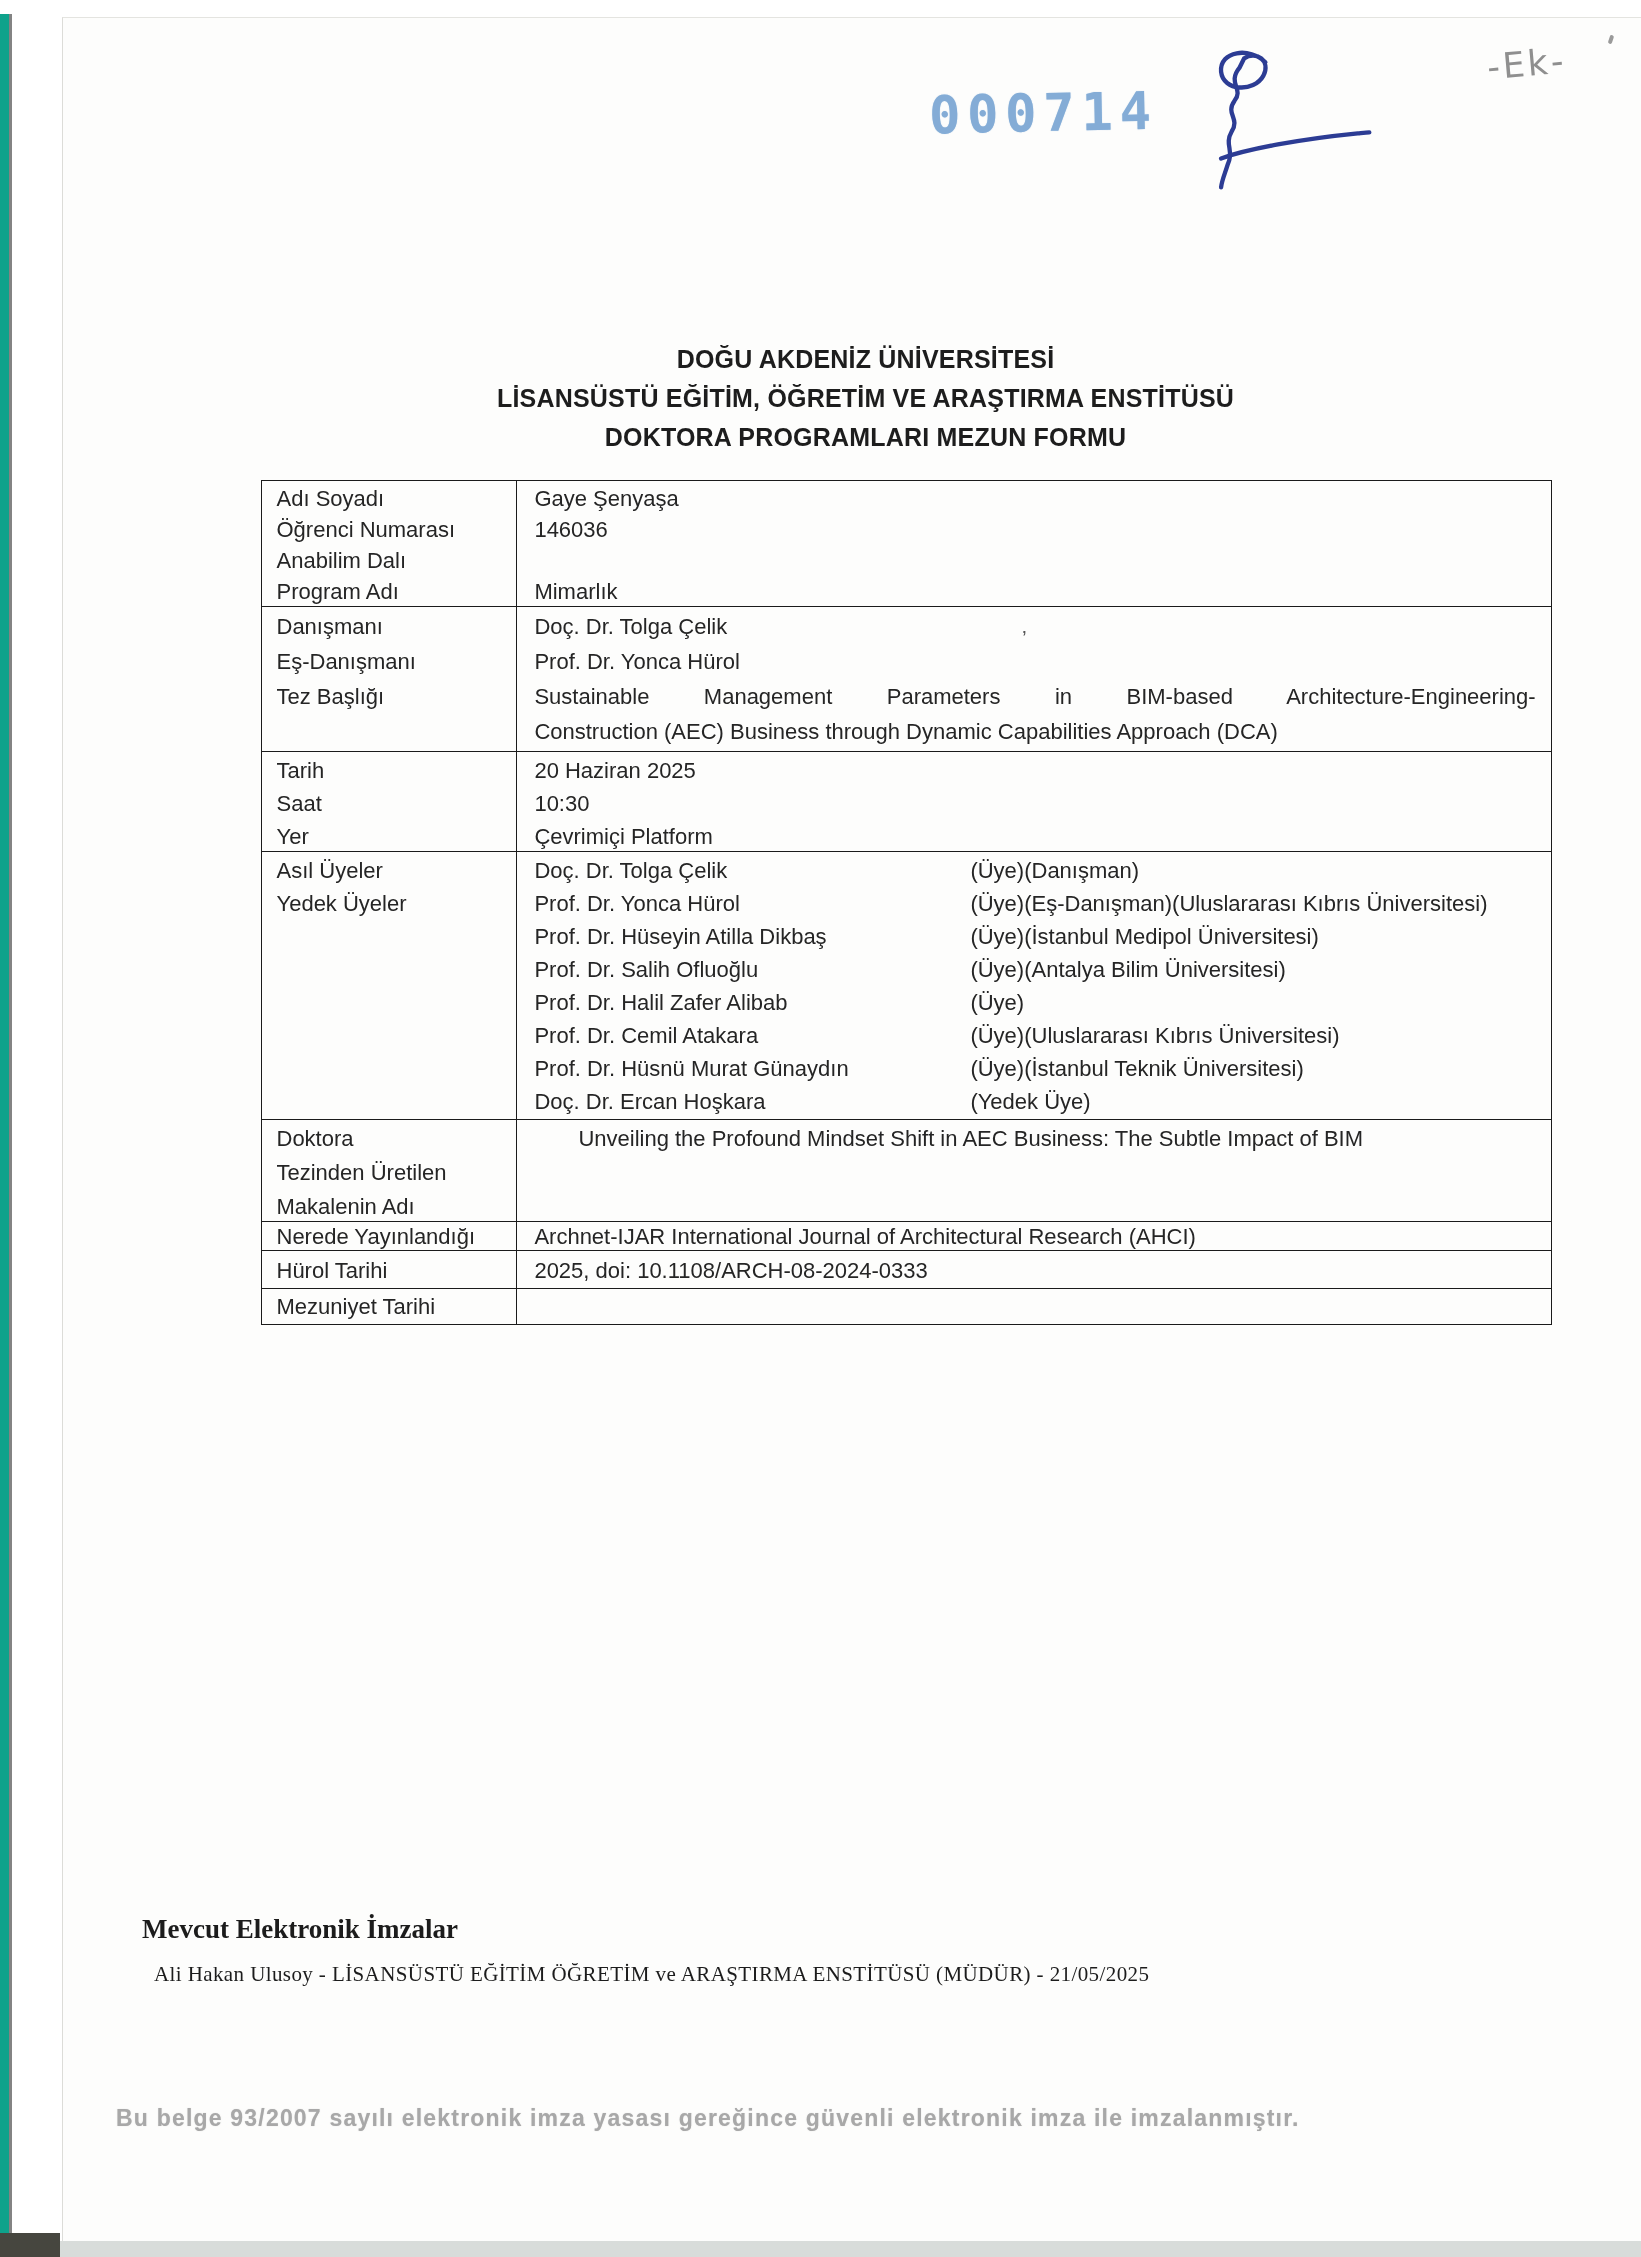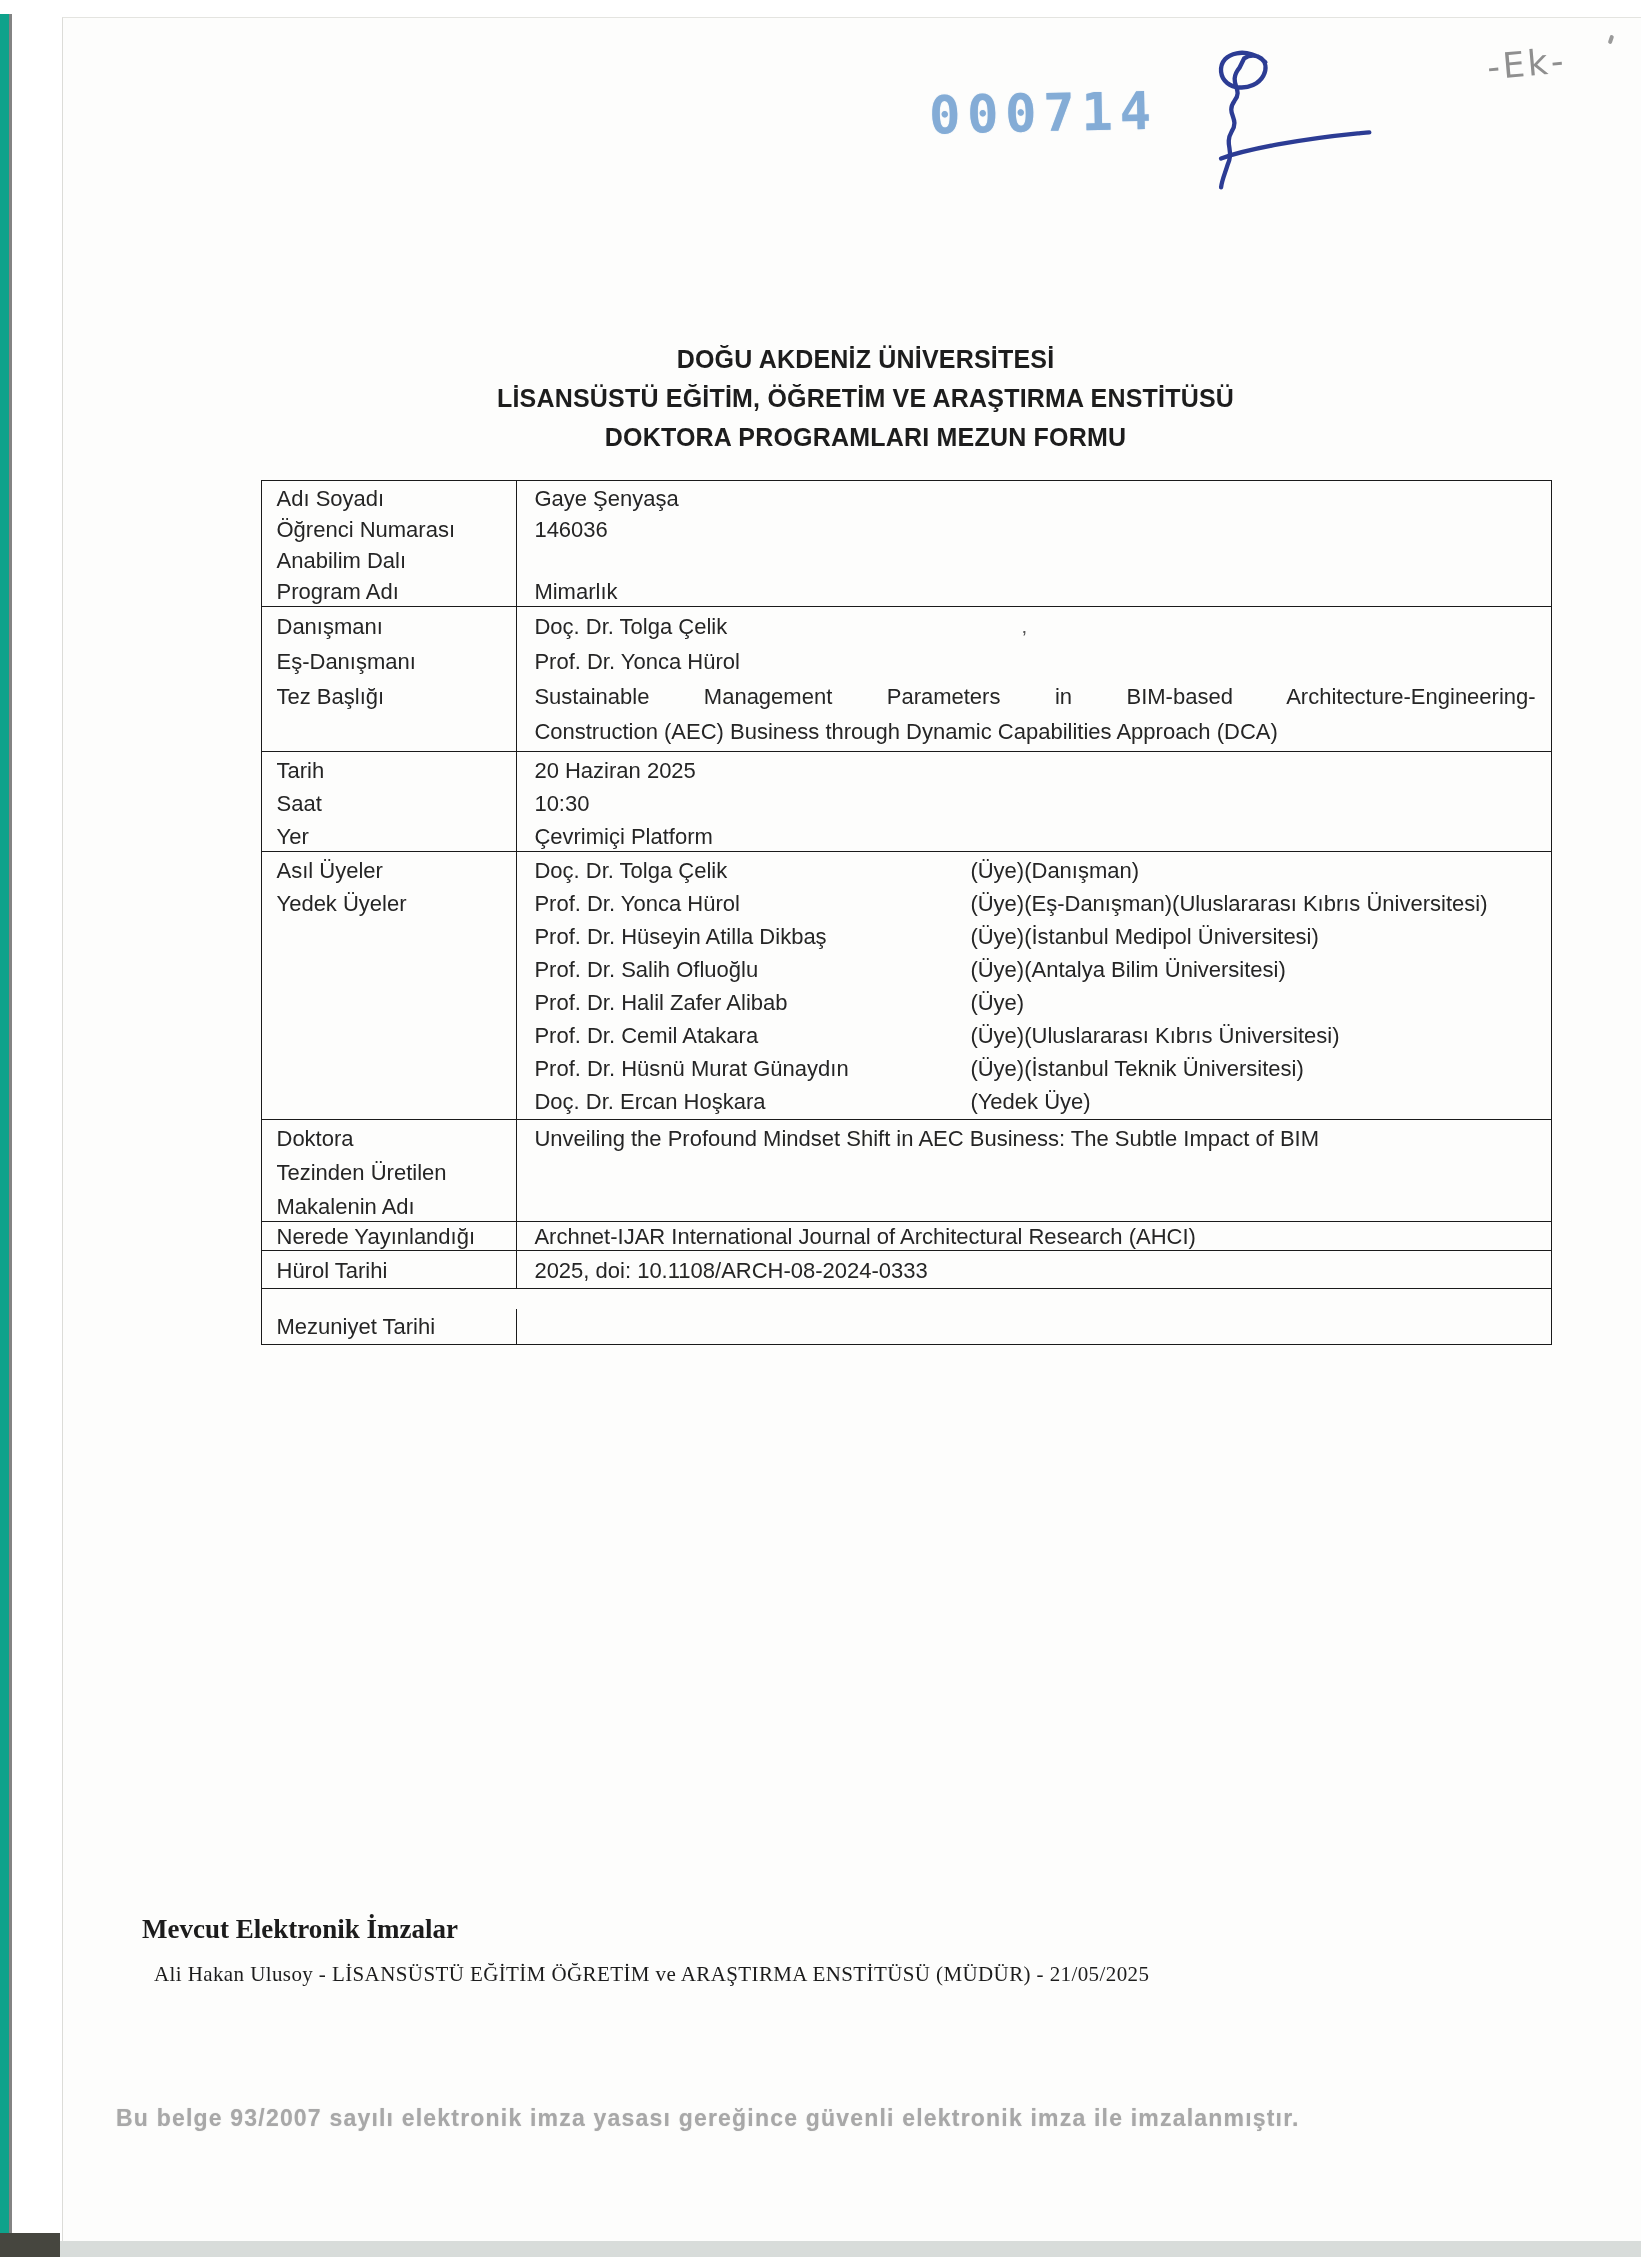--- a/index.html
+++ b/index.html
@@ -34,28 +34,28 @@
   .scan-tick { position:absolute; left:1022px; top:626px; color:#555; font-size:21px; }
 
   
   .title { position:absolute; left:286px; top:340px; width:1159px; text-align:center;
            font-weight:bold; font-size:25px; line-height:39px; color:#1d1d1d; letter-spacing:0.2px; }
 
   
   .formtable { position:absolute; left:261px; top:480px; width:1291px;
                border:1.9px solid #1b1b1b; font-size:22px; color:#252525; }
   .row { display:grid; grid-template-columns:255px 1fr; border-bottom:1.9px solid #1b1b1b; }
-  .row:last-child { border-bottom:none;margin-top:20px; }
+  .row:last-child { border-bottom:none; }
   .lc { border-right:1.9px solid #1b1b1b; padding:1.9px 3.9px 0 14.5px; }
   .vc { padding:1.9px 15.4px 0 17.4px; }
   .r1 { height:126px; } .r1 .ln { height:31px; line-height:31px; }
   .r2 { height:145px; } .r2 .ln { height:35px; line-height:35px; }
   .r3 { height:100px; } .r3 .ln { height:33px; line-height:33px; }
   .r4 { height:268px; } .r4 .ln { height:33px; line-height:33px; }
-  .r5 { height:102px; } .r5 .ln { height:34px; line-height:34px; }
+  .r5 { height:102px;gap:44px; } .r5 .ln { height:34px; line-height:34px; }
   .r6 { height:29px; }  .r6 .ln { height:26px; line-height:26px; }
   .r7 { height:38px; }  .r7 .ln { height:35px; line-height:35px; }
   .r8 { height:35px; }  .r8 .ln { height:32px; line-height:32px; }
   .ln { display:block; white-space:nowrap; overflow:visible; }
   .just { white-space:normal; text-align:justify; text-align-last:justify; }
   .mrow { display:flex; }
   .mname { display:inline-block; width:436px; flex:0 0 436px; }
   .mrole { display:inline-block; }
 
   

